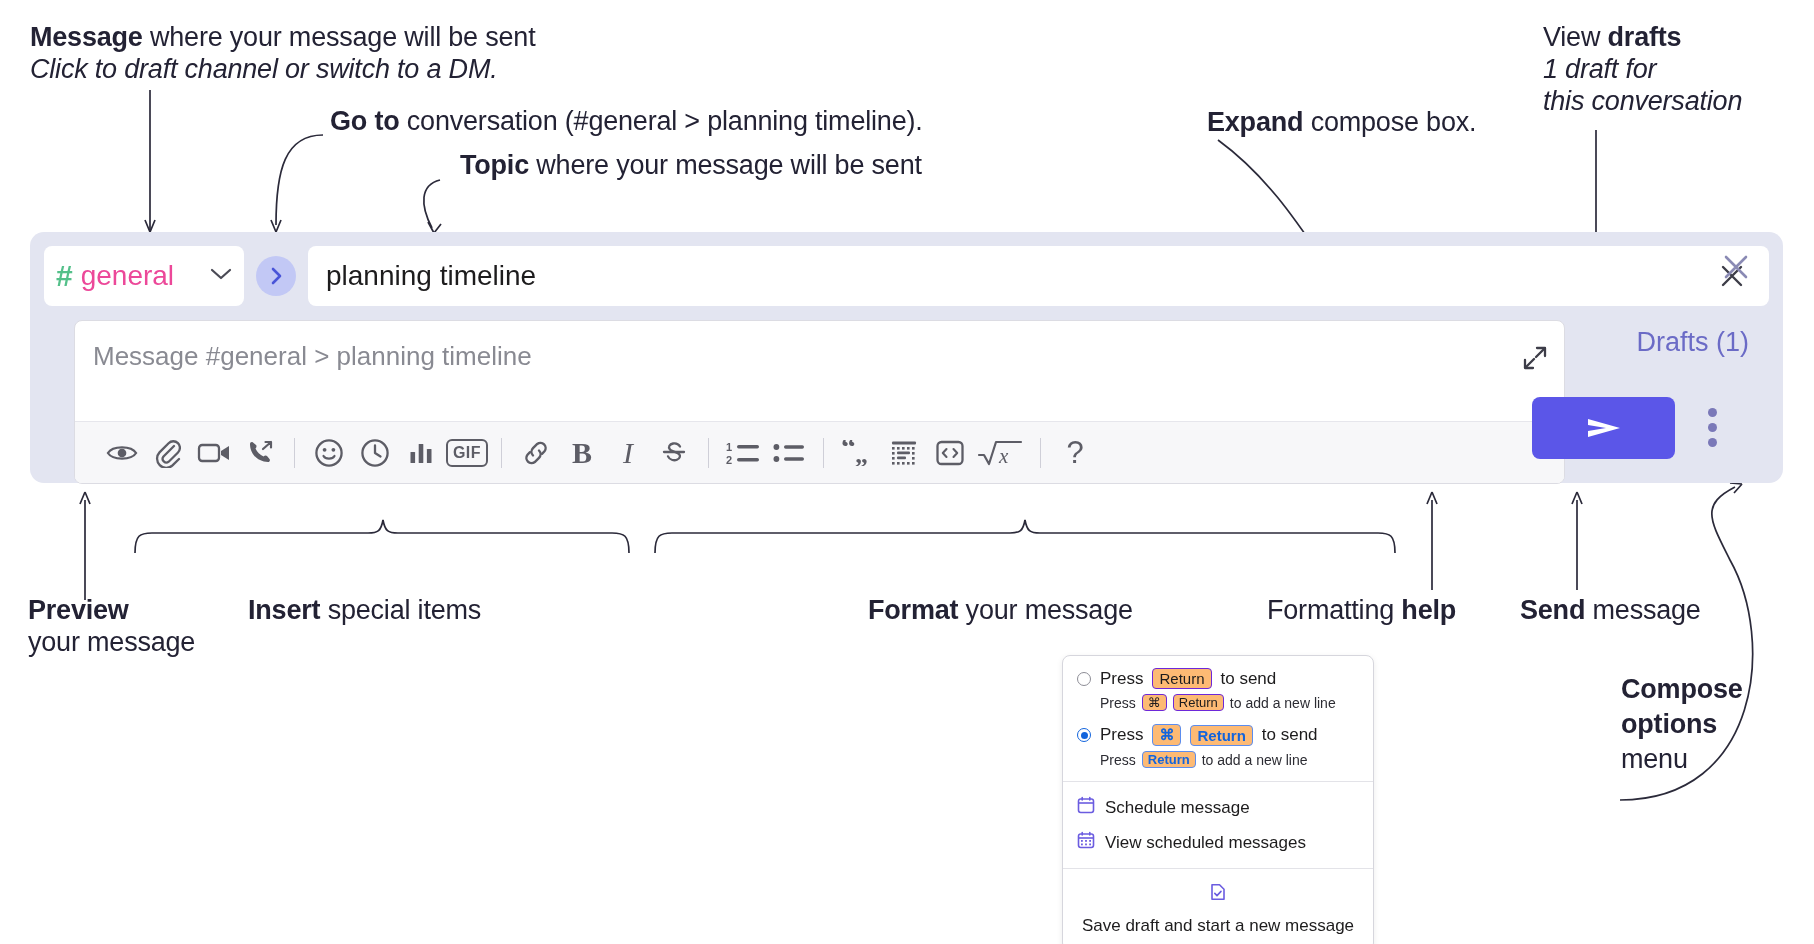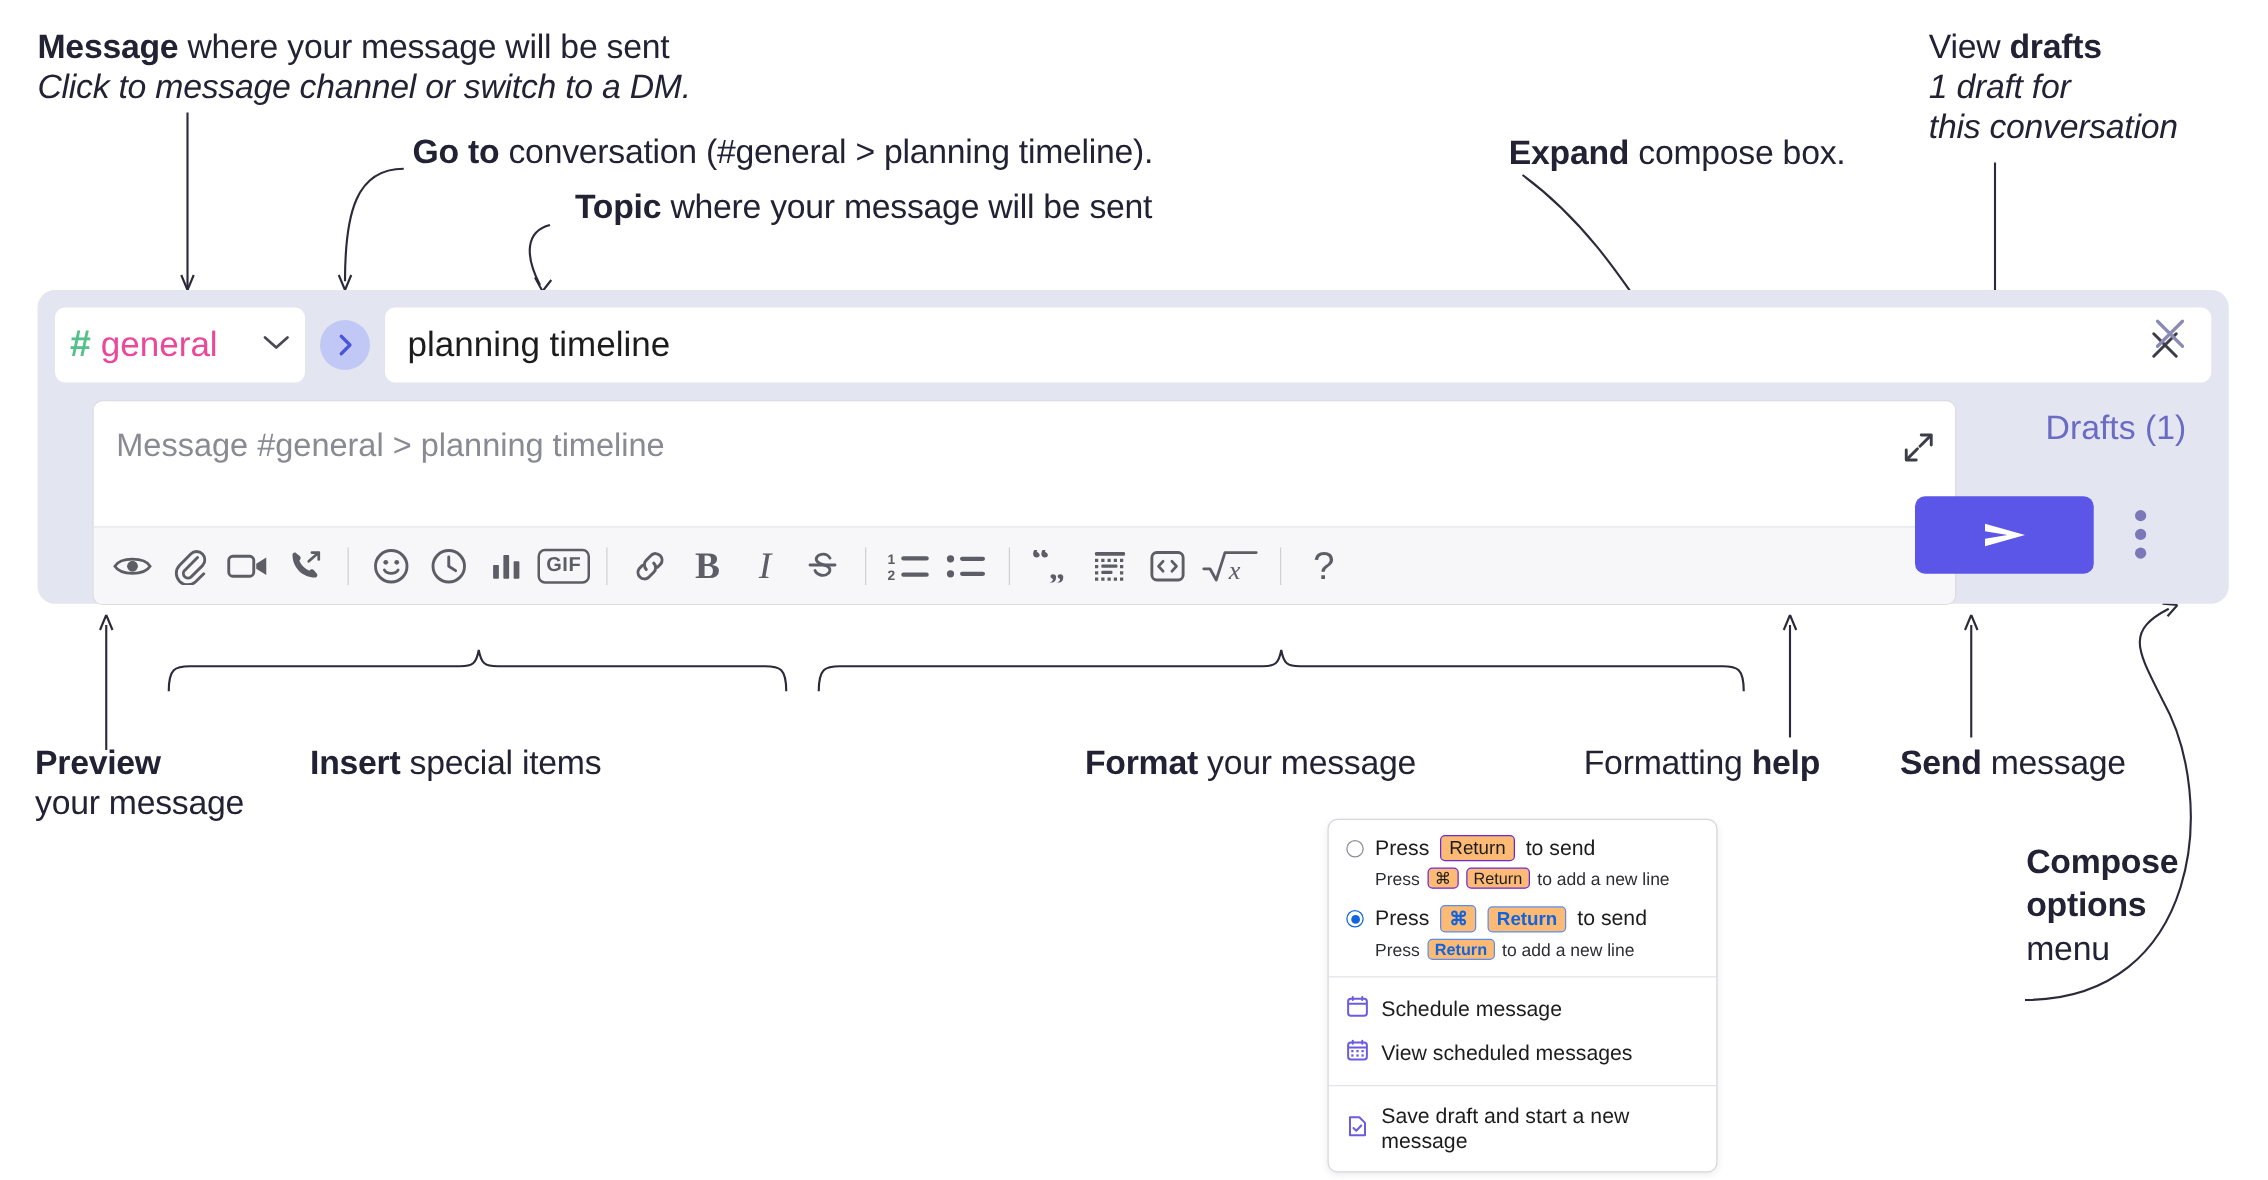--- a/index.html
+++ b/index.html
@@ -74,21 +74,21 @@
   }
   #message-placeholder{
     position:absolute;left:18px;top:20px;font-size:26px;color:#898a92;
   }
   #expand-btn{position:absolute;right:14px;top:22px;cursor:pointer;}
 
   
   #toolbar{
     position:absolute;left:0;right:0;bottom:0;height:62px;
     background:#f7f7f9;border-top:1px solid #e6e6ec;
-    display:flex;align-items:center;padding-left:8px;box-sizing:border-box;
+    display:flex;align-items:center;padding-left:24px;box-sizing:border-box;
   }
   .tbtn{
     width:46px;height:46px;display:flex;align-items:center;justify-content:center;
     color:#5d5d66;cursor:pointer;flex:0 0 auto;
   }
   .tsep{width:1px;height:30px;background:#cfcfd8;margin:0 11px;flex:0 0 auto;}
   .tbtn .glyph{font-size:27px;line-height:1;color:#5d5d66;}
   .gifbox{
     border:2.5px solid #5d5d66;border-radius:6px;
     font-size:16px;font-weight:700;letter-spacing:0.5px;
@@ -182,21 +182,21 @@
     <path d="M1577 590 L1577 500"></path>
     <path d="M1577 492 l-5 12 M1577 492 l5 12"></path>
 
     <path d="M1620 800 C 1760 800, 1775 640, 1730 560 C 1710 520, 1700 505, 1735 487"></path>
     <path d="M1742 484 l-12 -1 M1742 484 l-8 9"></path>
   </g>
 </svg>
 
 <div class="abs anno" style="left:30px;top:22px;">
   <div><b>Message</b><span> where your message will be sent</span></div>
-  <div class="it">Click to message channel or switch to a DM.</div>
+  <div class="it">Click to draft channel or switch to a DM.</div>
 </div>
 
 <div class="abs anno" style="left:330px;top:106px;">
   <b>Go to</b><span> conversation (#general &gt; planning timeline).</span>
 </div>
 
 <div class="abs anno" style="left:460px;top:150px;">
   <b>Topic</b><span> where your message will be sent</span>
 </div>
 
@@ -507,21 +507,21 @@
             <rect x="8.1" y="12.5" width="1.8" height="1.8"></rect>
             <rect x="12.2" y="12.5" width="1.8" height="1.8"></rect>
           </g>
         </svg>
     </span>
     <span>View scheduled messages</span>
   </div>
 
   <div class="menu-sep"></div>
 
-  <div class="menu-item" style="margin-bottom:4px;">
+  <div class="menu-item" style="margin-bottom:4px;flex-direction:column;">
     <span>
       <svg width="18" height="18" viewBox="0 0 18 18">
           <path d="M3 1.8 L10.5 1.8 L15 6.3 L15 16.2 L3 16.2 Z" fill="none" stroke="#6b5ce0" stroke-width="1.6" stroke-linejoin="round"></path>
           <path d="M5.8 10.4 L8 12.6 L12 8.4" fill="none" stroke="#6b5ce0" stroke-width="1.6" stroke-linecap="round" stroke-linejoin="round"></path>
         </svg>
     </span>
     <span>Save draft and start a new message</span>
   </div>
 </div>
 

